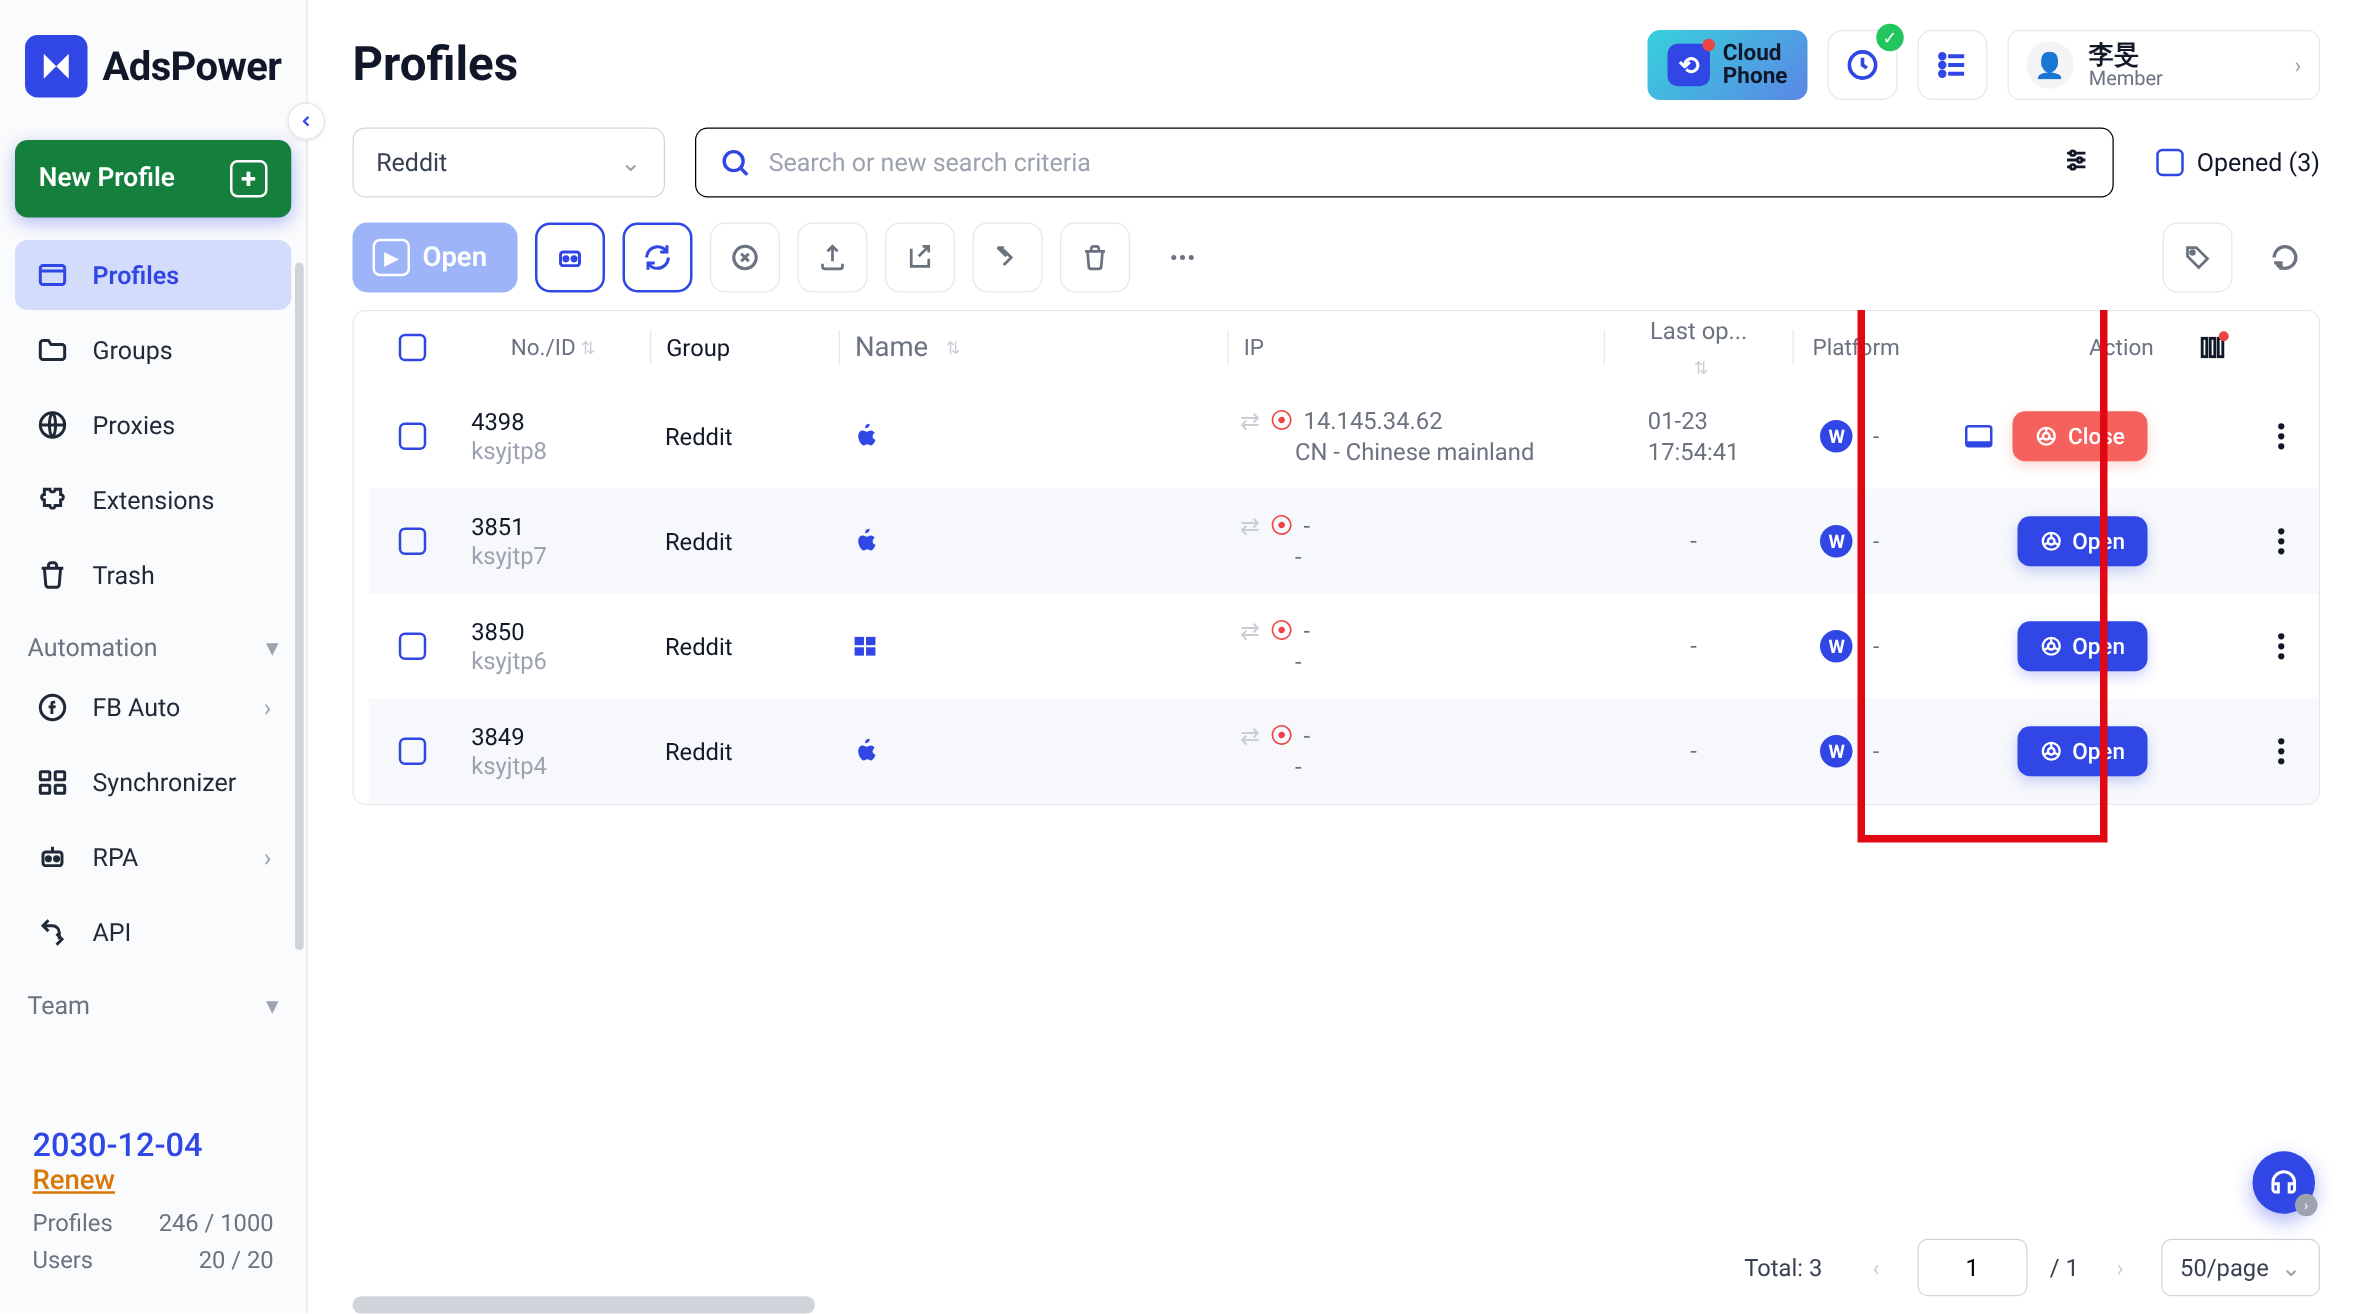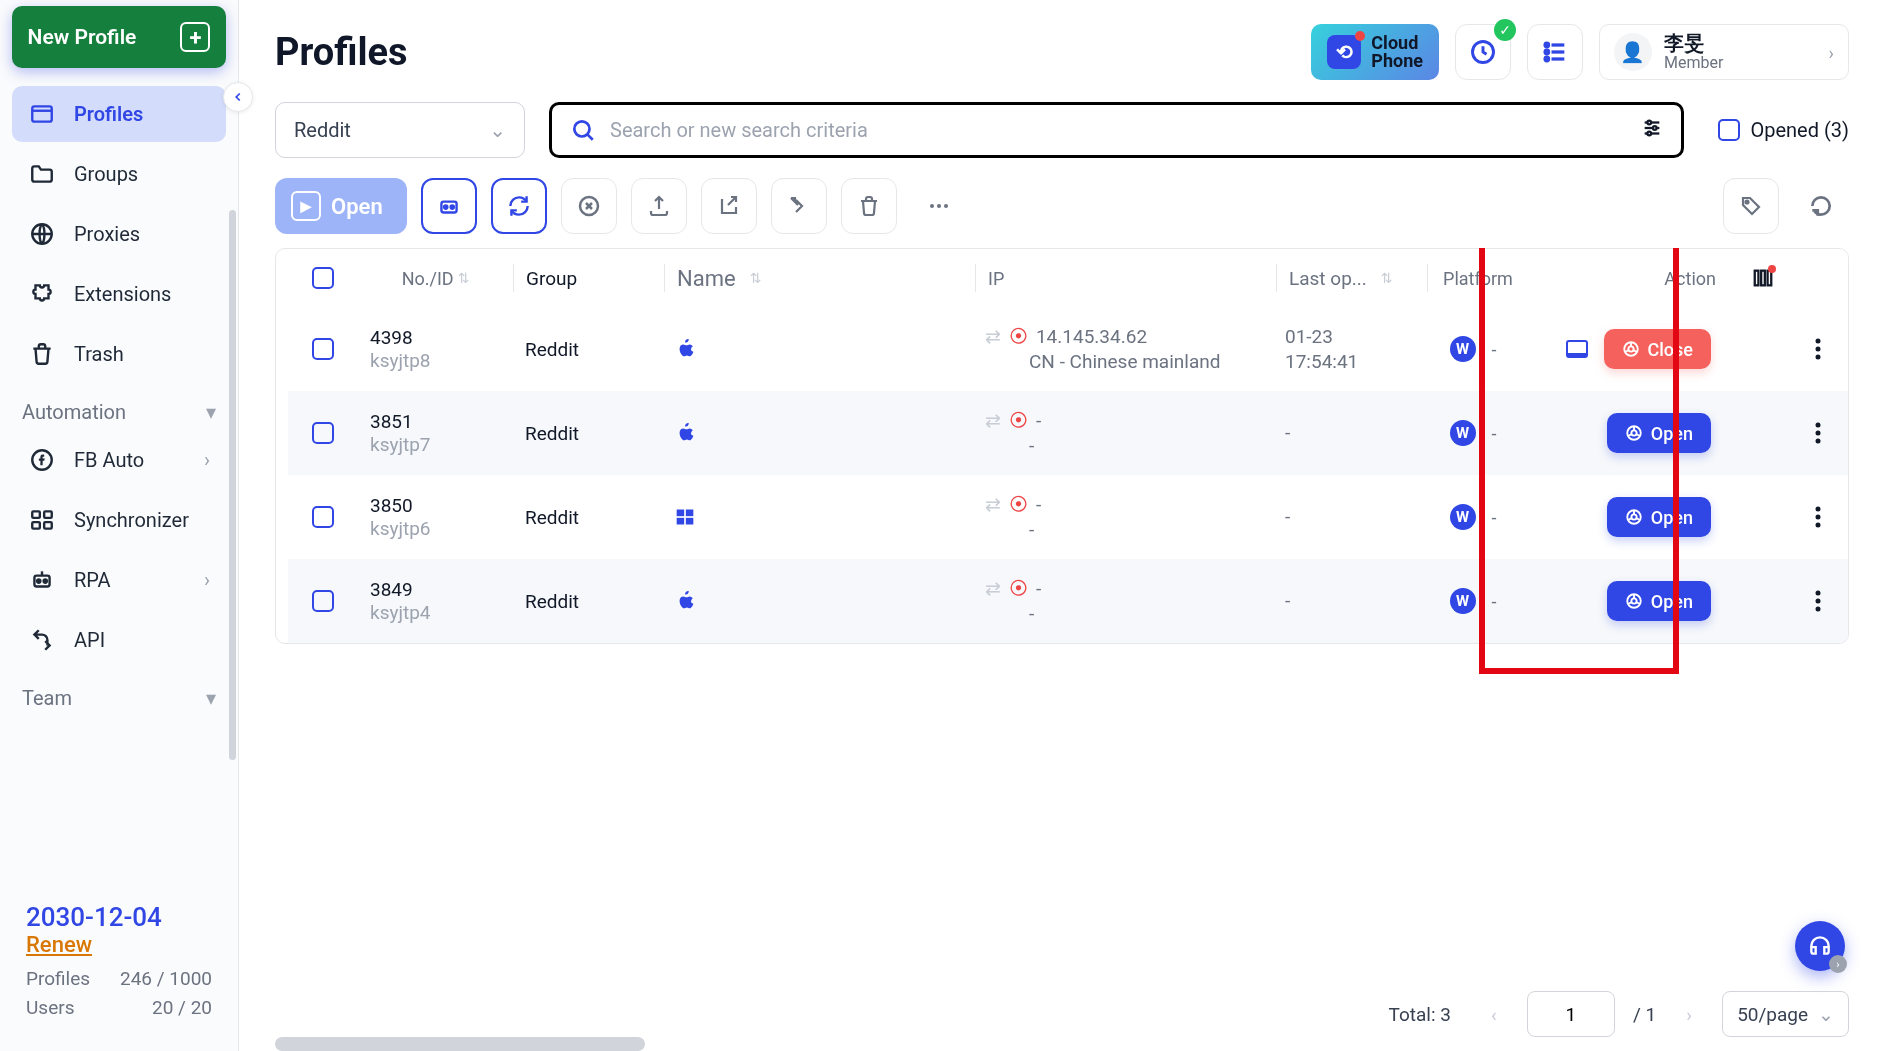--- a/index.html
+++ b/index.html
@@ -46,21 +46,21 @@
     .round-btn .green-dot { position: absolute; top: -6px; right: -6px; width: 22px; height: 22px; background: #22c55e; border-radius: 50%; display: flex; align-items: center; justify-content: center; color: #fff; font-size: 14px; }
     .user-pill { height: 56px; min-width: 250px; border-radius: 10px; background: #fff; border: 1px solid #e5e7eb; display: flex; align-items: center; padding: 0 14px; gap: 12px; cursor: pointer; }
     .avatar { width: 38px; height: 38px; border-radius: 50%; background: #f3f4f6; display: flex; align-items: center; justify-content: center; font-size: 20px; }
     .user-name { font-size: 20px; font-weight: 600; color: #111827; line-height: 1.1; }
     .user-role { font-size: 16px; color: #6b7280; line-height: 1.1; }
     .user-pill .chev { margin-left: auto; color: #9ca3af; }
 
     .filter-row { display: flex; align-items: center; padding: 10px 36px; gap: 24px; }
     .group-select { height: 56px; width: 250px; border: 1px solid #d1d5db; border-radius: 10px; display: flex; align-items: center; padding: 0 18px; background: #fff; cursor: pointer; font-size: 20px; color: #374151; }
     .group-select .chev { margin-left: auto; color: #9ca3af; }
-    .search-wrap { flex: 1; height: 56px; border: 3px solid #000000; border-radius: 10px; display: flex; align-items: center; padding: 0 18px; background: #fff; gap: 14px; }
+    .search-wrap { flex: 1; height: 56px; border: 1px solid #000000; border-radius: 10px; display: flex; align-items: center; padding: 0 18px; background: #fff; gap: 14px; }
     .search-wrap input { flex: 1; border: none; outline: none; font-size: 20px; color: #374151; background: transparent; }
     .search-wrap input::placeholder { color: #9ca3af; }
     .search-icon-btn { color: #3046e5; display: flex; align-items: center; }
     .filter-icon-btn { color: #111827; cursor: pointer; }
     .opened-filter { display: flex; align-items: center; gap: 10px; font-size: 20px; color: #111827; padding-left: 10px; cursor: pointer; }
     .checkbox-empty { width: 22px; height: 22px; border: 2.5px solid #3046e5; border-radius: 5px; display: inline-block; }
 
     .action-bar { display: flex; align-items: center; padding: 10px 36px 14px 36px; gap: 14px; }
     .big-open-btn { height: 56px; padding: 0 24px 0 16px; border-radius: 12px; background: #9db4f9; color: #fff; display: flex; align-items: center; gap: 10px; font-size: 22px; font-weight: 600; cursor: pointer; }
     .big-open-btn .play-box { width: 30px; height: 30px; border: 2px solid #fff; border-radius: 6px; display: flex; align-items: center; justify-content: center; font-size: 14px; }
@@ -80,21 +80,21 @@
     .col-no { width: 155px; flex-direction: column; align-items: flex-start; justify-content: center; gap: 0; }
     .no-num { color: #111827; font-size: 19px; }
     .no-ser { color: #9ca3af; font-size: 19px; }
     .col-group { width: 150px; color: #111827; font-size: 19px; }
     .col-name { width: 310px; color: #3046e5; font-size: 22px; }
     .col-ip { width: 300px; }
     .ip-stack { display: flex; flex-direction: column; gap: 2px; font-size: 19px; color: #6b7280; }
     .ip-line { display: flex; align-items: center; gap: 8px; }
     .swap-icon { color: #c8cdd6; }
     .pin-icon { color: #ef4444; }
-    .col-last { width: 150px; font-size: 19px; color: #6b7280; }
+    .col-last { width: 150px; font-size: 19px; color: #6b7280; flex-direction: column; }
     .col-plat { width: 100px; justify-content: center; }
     .plat-badge { width: 26px; height: 26px; background: #3046e5; color: #fff; border-radius: 50%; display: flex; align-items: center; justify-content: center; font-size: 15px; font-weight: 700; }
     .plat-dash { margin-left: 6px; color: #6b7280; }
     .col-action { width: 200px; justify-content: flex-end; gap: 16px; }
     .action-open-btn { height: 40px; padding: 0 18px; border-radius: 10px; display: flex; align-items: center; gap: 8px; color: #fff; font-size: 18px; font-weight: 500; cursor: pointer; box-shadow: 0 4px 10px rgba(48,70,229,0.25); }
     .action-open-btn.blue { background: #3046e5; }
     .action-open-btn.red { background: #f5625d; box-shadow: 0 4px 10px rgba(245,98,93,0.25); }
     .col-right { width: 70px; justify-content: center; color: #3046e5; font-size: 22px; }
     .col-more { width: 50px; justify-content: center; color: #111827; font-size: 22px; cursor: pointer; }
     .th .sort { color: #c8cdd6; font-size: 14px; margin-left: 4px; }
@@ -114,20 +114,28 @@
 
     .fab { position: absolute; right: 40px; bottom: 80px; width: 50px; height: 50px; border-radius: 50%; background: #3046e5; color: #fff; display: flex; align-items: center; justify-content: center; font-size: 24px; cursor: pointer; box-shadow: 0 6px 16px rgba(48,70,229,0.4); }
     .fab .arrow { position: absolute; bottom: -2px; right: -2px; width: 18px; height: 18px; background: #9ca3af; border-radius: 50%; display: flex; align-items: center; justify-content: center; font-size: 11px; }
 
     .monitor-icon { width: 22px; height: 18px; border: 2.5px solid #3046e5; border-radius: 3px; border-bottom-width: 5px; }
   </style>
 </head>
 <body>
 
 <div class="sidebar">
+  <div class="logo-row">
+    <div class="logo-box">
+      <svg viewBox="0 0 24 24">
+          <path d="M4 4 L12 12 L4 20 Z M20 4 L12 12 L20 20 Z"></path>
+        </svg>
+    </div>
+    <span class="logo-text">AdsPower</span>
+  </div>
   <div class="collapse-btn">
     <svg width="14" height="14" viewBox="0 0 24 24" fill="none" stroke="currentColor" stroke-width="3">
         <polyline points="15 18 9 12 15 6"></polyline>
       </svg>
   </div>
 
   <div class="new-profile-btn">
     <span>New Profile</span>
     <span class="plus-box">+</span>
   </div>

